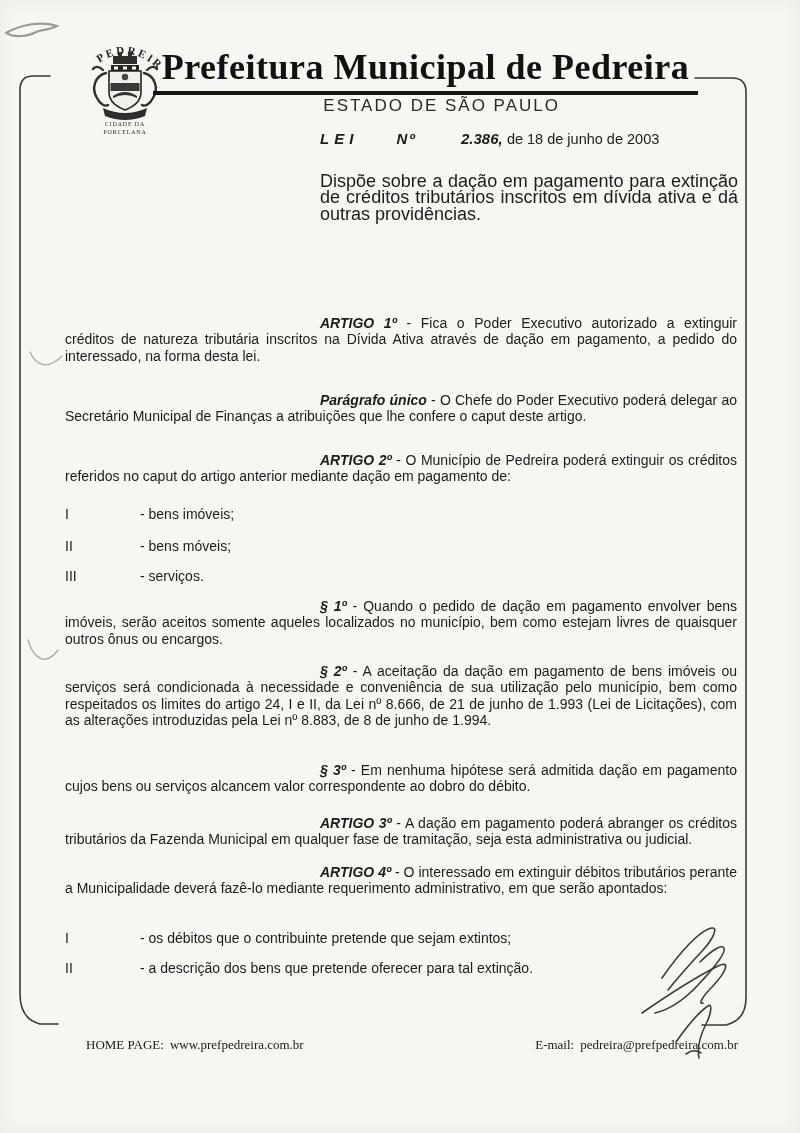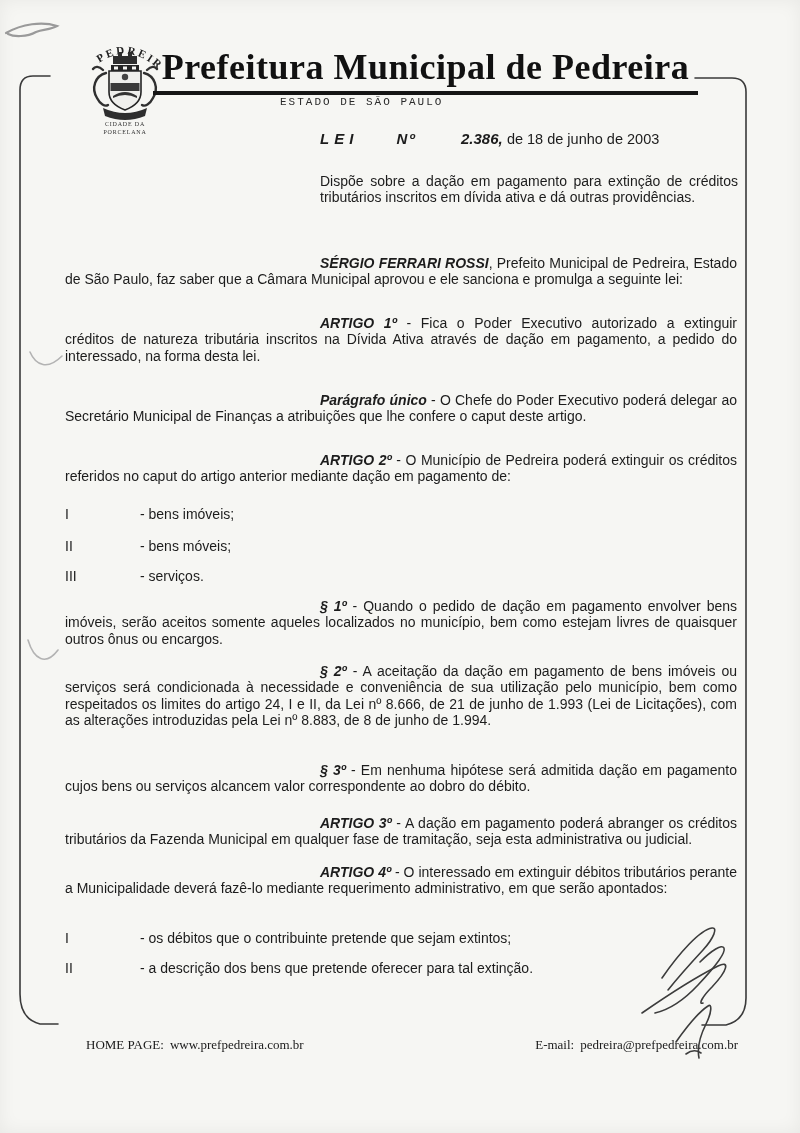--- a/index.html
+++ b/index.html
@@ -16,39 +16,39 @@
   
   .crest{position:absolute;left:73px;top:36px;width:104px;height:104px;}
   .doc-title{
     position:absolute;left:153px;top:46px;width:545px;
     font-family:"Liberation Serif",serif;font-weight:bold;
     font-size:36px;letter-spacing:0.5px;color:#111;
     border-bottom:4px solid #151515;padding-bottom:3px;
     white-space:nowrap;text-align:center;
   }
   .doc-subtitle{
-    position:absolute;left:280px;top:96px;width:280px;text-align:left;
-    font-family:Liberation Mono, monospace;font-size:11px;letter-spacing:2px;color:#2a2a2a;
+    position:absolute;left:280px;top:96px;width:280px;text-align:right;
+    font-family:Liberation Sans, sans-serif;font-size:17px;letter-spacing:2px;color:#2a2a2a;
   }
   .law-line{position:absolute;left:320px;top:130px;font-size:15px;white-space:nowrap;}
   .law-line .b-it{font-weight:bold;font-style:italic;}
   .law-label{letter-spacing:5px;}
   .law-no-label{margin-left:34px;letter-spacing:2px;}
   .law-number{margin-left:40px;}
   .law-date{font-size:14.5px;}
   
   .para{
     position:absolute;left:65px;width:672px;
     font-size:14px;line-height:16.3px;text-align:justify;
   }
   .para .lead{font-weight:bold;font-style:italic;}
   .indent{text-indent:255px;}
   .ementa{
     position:absolute;left:320px;width:418px;
-    font-size:14px;line-height:16.3px;text-align:justify;
+    font-size:18px;line-height:16.3px;text-align:justify;
   }
   .item{position:absolute;left:65px;width:672px;font-size:14px;line-height:16px;}
   .item .roman{display:inline-block;min-width:75px;}
   
   .footer-address{
     position:absolute;left:62px;top:1016px;width:648px;
     font-size:10.6px;letter-spacing:-0.3px;white-space:nowrap;color:#222;
   }
   .footer-home{
     position:absolute;left:62px;top:1037px;
@@ -124,23 +124,20 @@
 
   <div class="law-line">
     <span class="b-it law-label">LEI</span>
     <span class="b-it law-no-label">Nº</span>
     <span class="b-it law-number">2.386,</span>
     <span class="law-date">de 18 de junho de 2003</span>
   </div>
 
   <div class="ementa" style="top:173px">Dispõe sobre a dação em pagamento para extinção de créditos tributários inscritos em dívida ativa e dá outras providências.</div>
 
-  <div class="para indent" style="top:255px">
-    <span class="lead">SÉRGIO FERRARI ROSSI</span><span>, Prefeito Municipal de Pedreira, Estado de São Paulo, faz saber que a Câmara Municipal aprovou e ele sanciona e promulga a seguinte lei:</span>
-  </div>
 
   <div class="para indent" style="top:315px">
     <span class="lead">ARTIGO 1º</span><span> - Fica o Poder Executivo autorizado a extinguir créditos de natureza tributária inscritos na Dívida Ativa através de dação em pagamento, a pedido do interessado, na forma desta lei.</span>
   </div>
 
   <div class="para indent" style="top:392px">
     <span class="lead">Parágrafo único</span><span> - O Chefe do Poder Executivo poderá delegar ao Secretário Municipal de Finanças a atribuições que lhe confere o caput deste artigo.</span>
   </div>
 
   <div class="para indent" style="top:452px">

